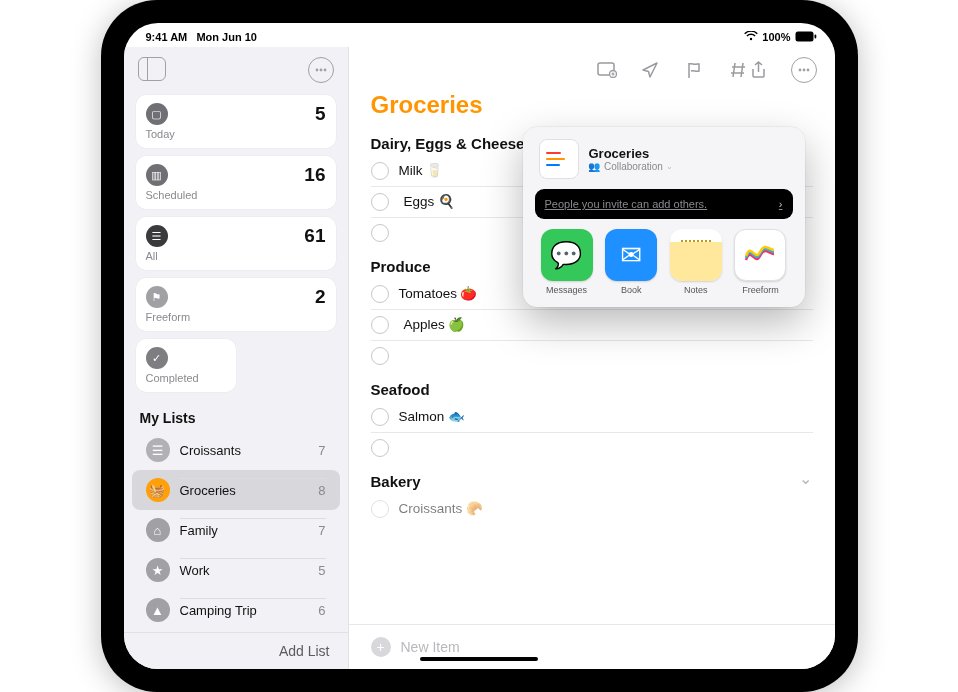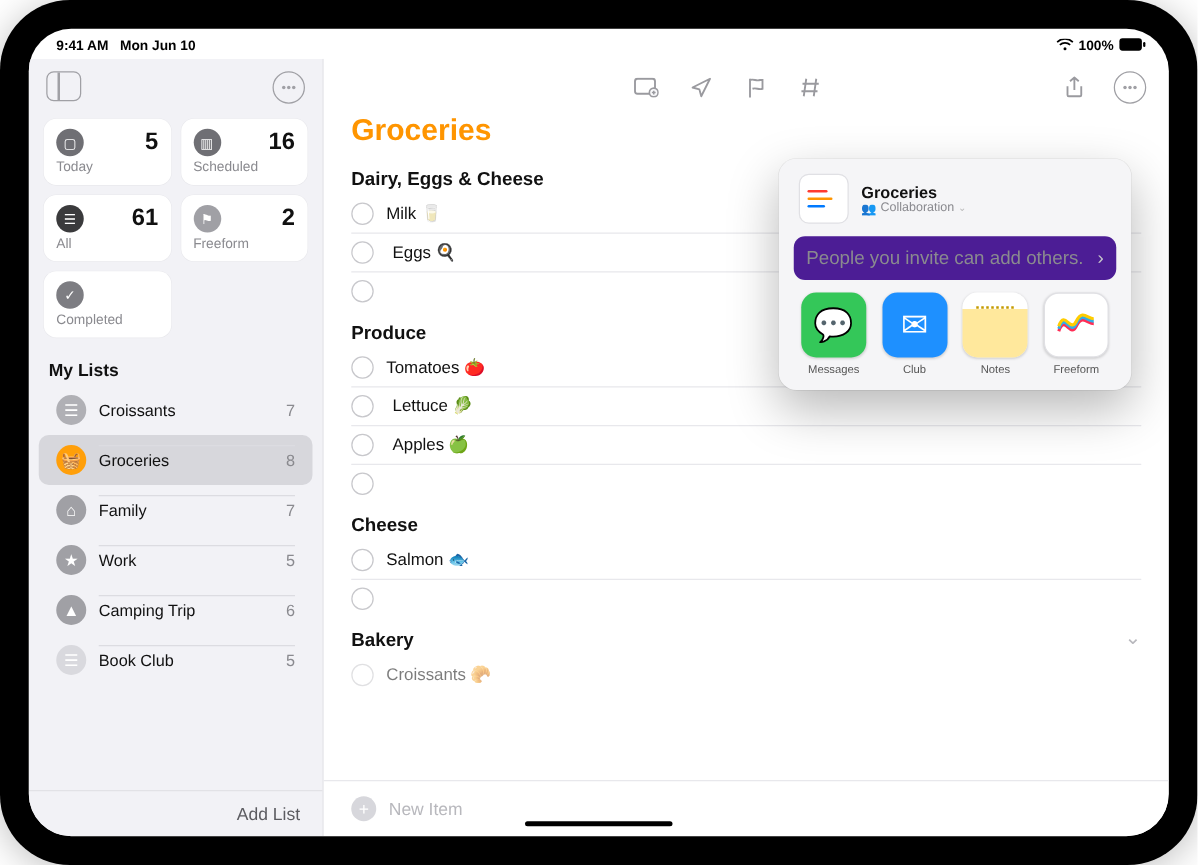--- a/index.html
+++ b/index.html
@@ -1,17 +1,17 @@
 <!DOCTYPE html>
 <html><head>
 <meta charset="utf-8">
 <style>
   * { box-sizing:border-box; margin:0; padding:0; font-family:-apple-system,Helvetica Neue,Arial,sans-serif; }
   body { background:#fff; display:flex; align-items:center; justify-content:center; height:100vh; }
-  .device { width:958px; height:692px; background:#000; border-radius:56px; padding:23px; position:relative; box-shadow:0 4px 30px rgba(0,0,0,.25); }
+  .device { width:757px; height:692px; background:#000; border-radius:56px; padding:23px; position:relative; box-shadow:0 4px 30px rgba(0,0,0,.25); }
   .screen { width:100%; height:100%; background:#fff; border-radius:34px; overflow:hidden; position:relative; display:flex; flex-direction:column; }
   .statusbar { height:24px; display:flex; justify-content:space-between; align-items:center; padding:4px 18px 0 22px; font-size:11px; font-weight:600; color:#000; }
   .statusbar .right { display:flex; align-items:center; gap:4px; font-size:11px;}
   .pill-ind { position:absolute; top:22px; left:50%; transform:translateX(-50%); width:26px; height:4px; color:#b8b8b8; letter-spacing:2px; font-size:8px; text-align:center;}
   .app { flex:1; display:flex; overflow:hidden; }
   .sidebar { width:236px; background:#f2f2f6; display:flex; flex-direction:column; border-right:1px solid #e2e2e6; }
   .sb-toolbar { display:flex; justify-content:space-between; padding:10px 14px 6px 14px; color:#7d7d82;}
   .sb-icon-btn { width:28px; height:24px; border:1.5px solid #a0a0a5; border-radius:6px; position:relative;}
   .sb-icon-btn::before { content:""; position:absolute; left:8px; top:0; bottom:0; width:1.5px; background:#a0a0a5;}
   .sb-more { width:26px; height:26px; border:1.5px solid #a0a0a5; border-radius:50%; display:flex; align-items:center; justify-content:center; color:#a0a0a5;}
@@ -50,21 +50,21 @@
   .new-item-row { display:flex; align-items:center; gap:10px; padding:12px 22px; border-top:0.5px solid #e8e8ec; color:#b8b8bd; font-size:14px;}
   .plus-circ { width:20px; height:20px; border-radius:50%; background:#d7d7dc; color:#fff; display:flex; align-items:center; justify-content:center; font-size:14px;}
   
   .share { position:absolute; top:80px; right:30px; width:282px; background:#f5f5f7; border-radius:14px; box-shadow:0 16px 40px rgba(0,0,0,.28), 0 0 0 .5px rgba(0,0,0,.08); padding:12px; z-index:50;}
   .share-head { display:flex; gap:10px; align-items:center; padding:0 4px 8px 4px;}
   .share-thumb { width:40px; height:40px; border-radius:8px; background:#fff; border:0.5px solid #e0e0e4; display:flex; flex-direction:column; justify-content:center; gap:4px; padding:6px;}
   .share-thumb .l { height:2px; border-radius:2px;}
   .share-thumb .l1{background:#ff3b30;width:60%}.share-thumb .l2{background:#ff9500;width:75%}.share-thumb .l3{background:#007aff;width:55%}
   .share-title { font-size:13px; font-weight:600; color:#111;}
   .share-sub { font-size:10px; color:#8a8a8f; display:flex; align-items:center; gap:3px;}
-  .invite-row { background:#4c1d95; border-radius:9px; padding:9px 10px; font-size:15px; color:#8a8a8f; display:flex; justify-content:space-between; align-items:center; margin:2px 0 10px 0;}
+  .invite-row { background:#000000; border-radius:9px; padding:9px 10px; font-size:11px; color:#8a8a8f; display:flex; justify-content:space-between; align-items:center; margin:2px 0 10px 0;text-decoration:underline;}
   .apps { display:flex; justify-content:space-between; padding:0 2px;}
   .app-ico { width:60px; text-align:center; font-size:9px; color:#555;}
   .app-ico .sq { width:52px; height:52px; border-radius:12px; margin:0 auto 4px auto; display:flex; align-items:center; justify-content:center; font-size:26px; color:#fff; box-shadow:0 1px 2px rgba(0,0,0,.15);}
   .sq.msg{background:#34c759}.sq.mail{background:#1e90ff}.sq.notes{background:linear-gradient(#fff 25%,#ffe89c 25%)}.sq.free{background:#fff;border:0.5px solid #e0e0e4}
   .sq.notes span{width:30px;height:30px;border-top:2px dotted #c49a00;}
   .sq.free svg{width:34px;height:34px;}
   .home-ind { position:absolute; bottom:8px; left:50%; transform:translateX(-50%); width:118px; height:4px; background:#000; border-radius:3px;}
 </style>
 </head>
 <body>
@@ -251,32 +251,28 @@
               <div class="txt"></div>
             </div>
 
           <div class="grp-title">Produce</div>
           <div class="item">
               <div class="circ"></div>
               <div class="txt">Tomatoes 🍅</div>
             </div>
           <div class="item">
               <div class="circ"></div>
-              <div class="txt">Lettuce 🥬</div>
-            </div>
-          <div class="item">
-              <div class="circ"></div>
               <div class="txt">Apples 🍏</div>
             </div>
           <div class="item blank">
               <div class="circ"></div>
               <div class="txt"></div>
             </div>
 
-          <div class="grp-title">Cheese</div>
+          <div class="grp-title">Seafood</div>
           <div class="item">
               <div class="circ"></div>
               <div class="txt">Salmon 🐟</div>
             </div>
           <div class="item blank">
               <div class="circ"></div>
               <div class="txt"></div>
             </div>
 
           <div class="grp-head">
@@ -308,21 +304,21 @@
                 <span style="font-size:8px;color:#bbb;">⌄</span>
               </div>
             </div>
           </div>
           <div class="invite-row">
             <span>People you invite can add others.</span>
             <span style="color:#c5c5ca">›</span>
           </div>
           <div class="apps">
             <div class="app-ico"><div class="sq msg">💬</div><span>Messages</span></div>
-            <div class="app-ico"><div class="sq mail">✉︎</div><span>Club</span></div>
+            <div class="app-ico"><div class="sq mail">✉︎</div><span>Book</span></div>
             <div class="app-ico"><div class="sq notes">
                   <span></span>
                 </div><span>Notes</span></div>
             <div class="app-ico"><div class="sq free">
                   <svg viewBox="0 0 34 34">
                     <path d="M3 22c5-14 9 6 14-4s9-2 14-2" fill="none" stroke="#ff2d55" stroke-width="2.5"></path>
                     <path d="M3 20c5-14 9 6 14-4s9-2 14-2" fill="none" stroke="#32ade6" stroke-width="2.5"></path>
                     <path d="M3 18c5-14 9 6 14-4s9-2 14-2" fill="none" stroke="#ffcc00" stroke-width="2.5"></path>
                   </svg>
                 </div><span>Freeform</span></div>

